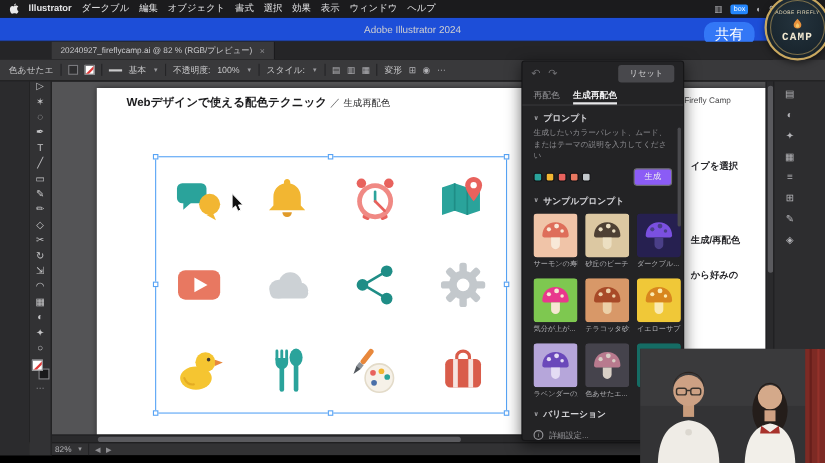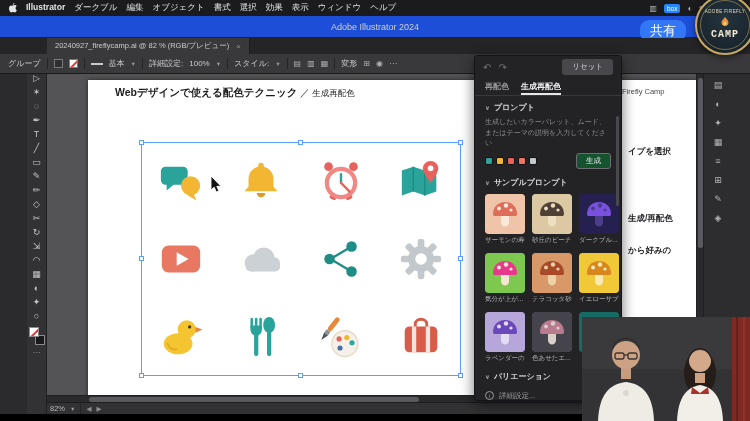--- a/index.html
+++ b/index.html
@@ -74,29 +74,29 @@
   
   .dock{position:absolute;right:0;top:54px;bottom:7px;width:47px;background:#2d2d2f;border-left:1px solid #202022;z-index:3;display:flex;flex-direction:column;align-items:flex-start;padding:6px 0 0 7px;gap:6px;}
   .dock-ico{width:14px;height:13px;line-height:13px;text-align:center;color:#b4b4b8;font-size:9px;}
 
   
   .panel{position:absolute;left:474px;top:55px;width:148px;height:346px;background:#232325;border:1px solid #151517;border-radius:3px;box-shadow:0 4px 14px rgba(0,0,0,.55);z-index:10;color:#d2d2d6;}
   .p-head{height:22px;display:flex;align-items:center;gap:7px;padding:0 8px;}
   .hist{color:#707074;font-size:10px;}
   .reset-btn{margin-left:auto;background:#48484c;border:none;color:#d6d6d8;font-size:7.5px;padding:3px 10px;border-radius:3px;}
   .p-tabs{display:flex;gap:12px;padding:0 10px;border-bottom:1px solid #38383a;height:18px;}
-  .p-tab{font-size:8px;color:#98989c;display:flex;align-items:center;font-weight:bold;}
+  .p-tab{font-size:8px;color:#98989c;display:flex;align-items:center;}
   .p-tab.active{color:#f0f0f2;box-shadow:inset 0 -2px 0 #e8e8ea;font-weight:bold;}
   .p-section{display:flex;align-items:center;gap:4px;padding:6px 10px 2px;font-size:8px;color:#d6d6da;font-weight:bold;}
   .chev{font-size:6px;color:#9a9a9e;}
   .p-help{padding:2px 10px;font-size:7px;line-height:1.5;color:#8e8e92;}
   .p-colorlabel{padding:5px 10px 1px;font-size:7.5px;color:#aeaeb2;}
   .p-colorrow{display:flex;align-items:center;padding:2px 10px;gap:3px;}
   .cdot{width:8px;height:8px;border-radius:2px;border:1px solid #121214;display:inline-block;}
-  .gen-btn{margin-left:auto;background:#14532d;border:1px solid #6e6e74;color:#ececf0;font-size:7.5px;padding:2px 9px;border-radius:3px;}
+  .gen-btn{margin-left:auto;background:#8b5cf6;border:1px solid #6e6e74;color:#ececf0;font-size:7.5px;padding:2px 9px;border-radius:3px;}
   .p-grid{display:grid;grid-template-columns:repeat(3,40px);gap:8px 7px;padding:4px 10px 2px;}
   .tile{width:40px;}
   .tile svg{display:block;border-radius:3px;}
   .tile-label{font-size:6.5px;color:#b2b2b6;margin-top:2px;white-space:nowrap;overflow:hidden;max-width:40px;}
   .p-foot{display:flex;align-items:center;gap:5px;padding:7px 10px;font-size:7.5px;color:#9a9a9e;}
   .info-icon{width:9px;height:9px;border:1px solid #9a9a9e;border-radius:50%;font-size:6px;display:flex;align-items:center;justify-content:center;font-style:italic;}
   .p-scroll{position:absolute;right:2px;top:60px;width:3px;height:90px;background:#4a4a4e;border-radius:2px;}
 
   
   .webcam{position:absolute;left:582px;top:317px;width:168px;height:104px;z-index:30;overflow:hidden;background:#333335;}
@@ -145,30 +145,30 @@
   </div>
 
   <div class="tabbar">
     <div class="doc-tab">
       <span>20240927_fireflycamp.ai @ 82 % (RGB/プレビュー)</span>
       <span class="tab-close">×</span>
     </div>
   </div>
 
   <div class="controlbar">
-    <span>グループ</span>
+    <span>色あせたエ</span>
     <span class="sep"></span>
     <span class="swatch fill"></span>
     <span class="swatch none"></span>
     <span class="sep"></span>
     <span class="stroke-line"></span>
     <span>基本</span>
     <span class="chev-s">▼</span>
     <span class="sep"></span>
-    <span>詳細設定:</span>
+    <span>不透明度:</span>
     <span>100%</span>
     <span class="chev-s">▼</span>
     <span class="sep"></span>
     <span>スタイル:</span>
     <span class="chev-s">▼</span>
     <span class="sep"></span>
     <span class="mini-ico">▤</span>
     <span class="mini-ico">▥</span>
     <span class="mini-ico">▦</span>
     <span class="sep"></span>

